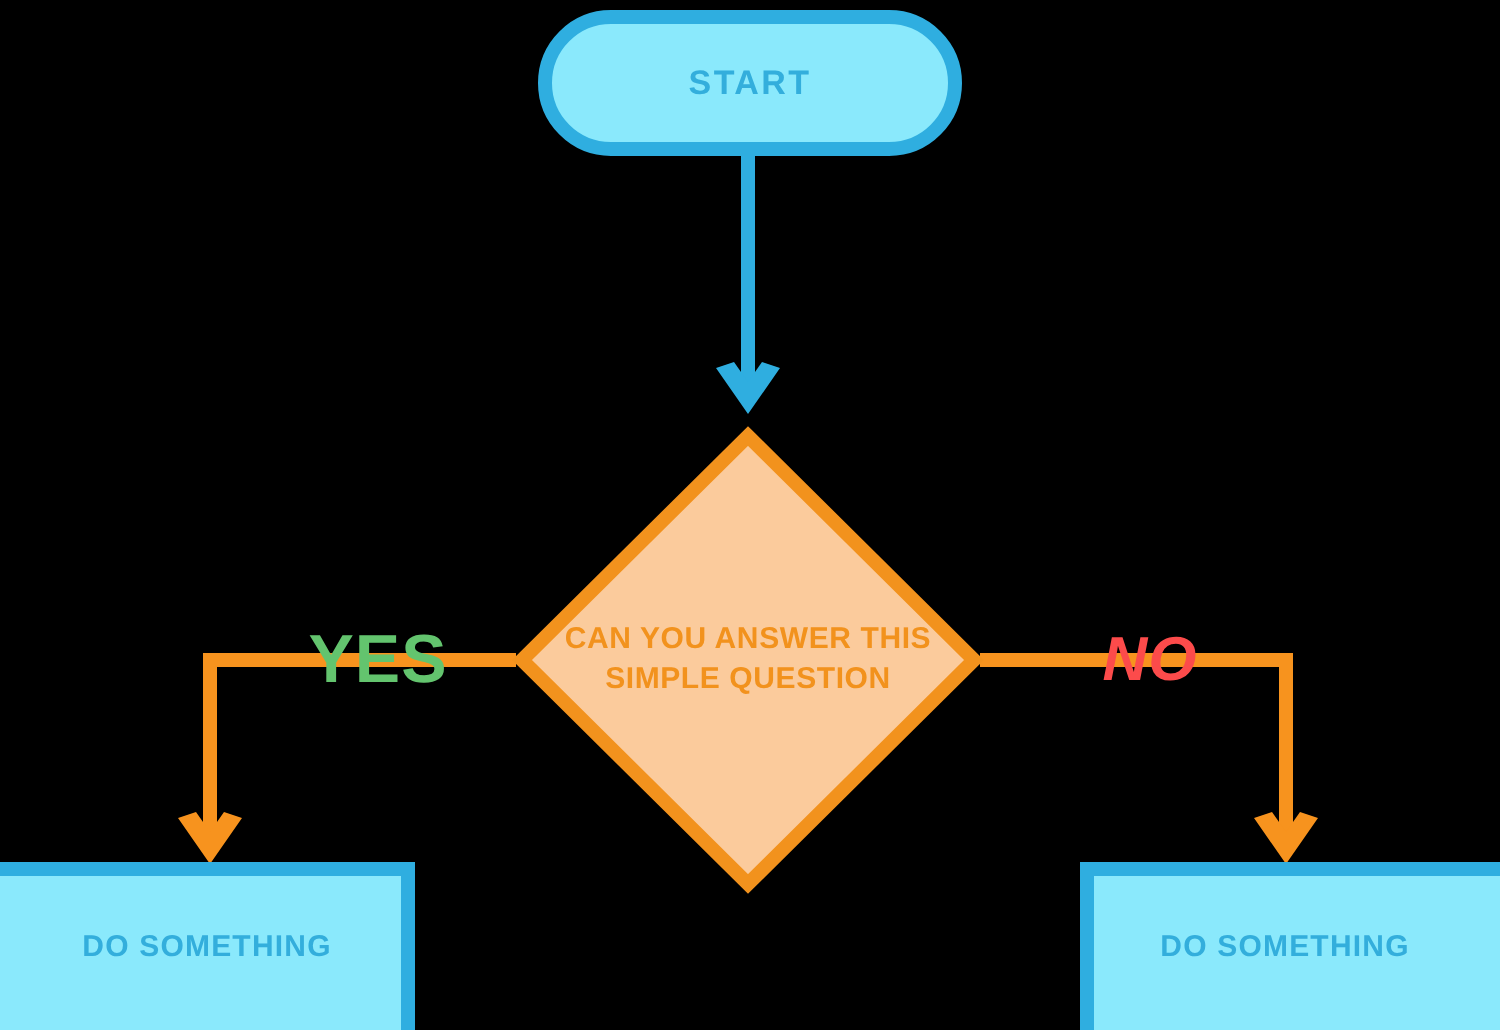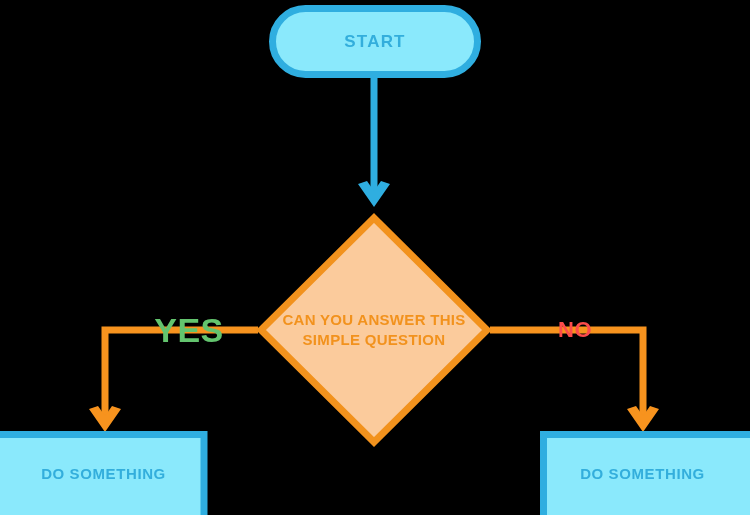--- a/index.html
+++ b/index.html
@@ -78,23 +78,24 @@
     height: 36px;
     font-size: 34px;
     color: #63C46E;
     letter-spacing: 0.5px;
   }
   #no-label {
     left: 548px;
     top: 312px;
     width: 54px;
     height: 36px;
-    font-size: 22px;
+    font-size: 31px;
     color: #FC4B4B;
     letter-spacing: 0.5px;
+    font-style: italic;
   }
 </style>
 </head>
 <body>
 
 <div id="canvas">
 
   <svg id="flow-svg" viewBox="0 0 750 515">
 
     <g>

